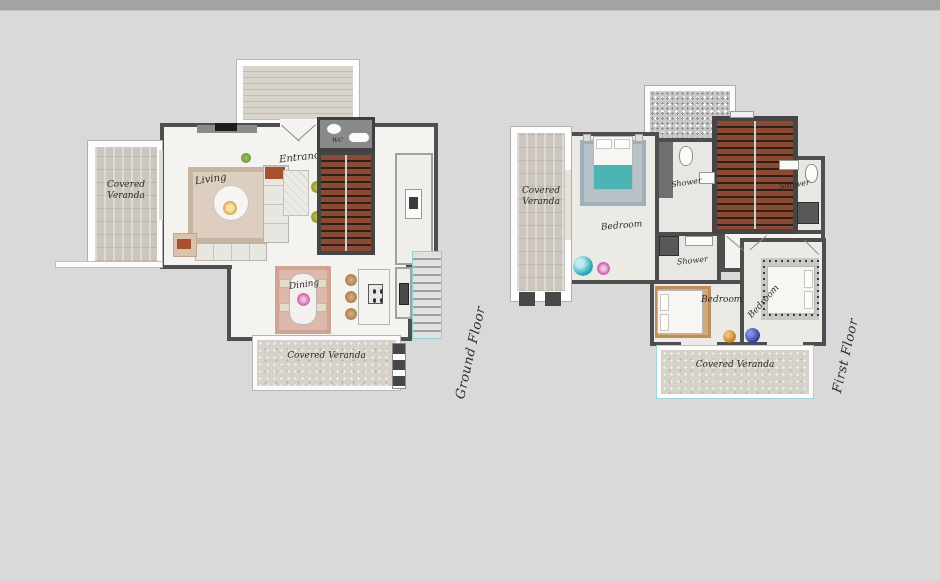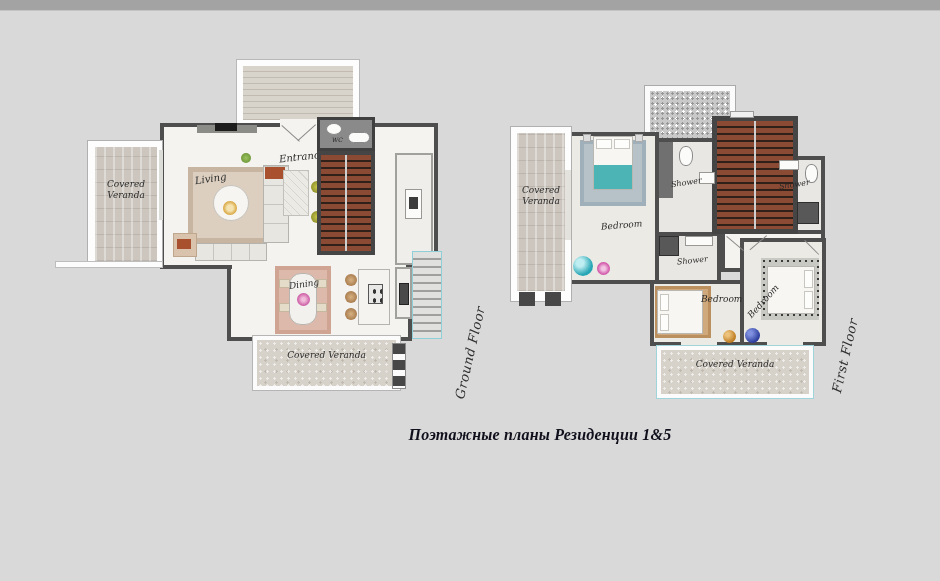--- a/index.html
+++ b/index.html
@@ -213,14 +213,13 @@
       <div class="script wrap" style="padding-top:9px;">Covered Veranda</div>
     </div>
 
     <div class="diag" style="left:222px;top:156px;width:22px;transform:rotate(40deg);"></div>
     <div class="diag" style="left:262px;top:156px;width:22px;transform:rotate(140deg);"></div>
     <div class="diag" style="left:300px;top:160px;width:20px;transform:rotate(45deg);"></div>
   </div>
 
   <div class="abs vlabel" style="left:790px;top:348px;width:110px;transform:rotate(-77deg);">First Floor</div>
 
-  <div class="caption">Поэтажные планы Резиденции 1&amp;5</div>
 </div>
 
 </body></html>

